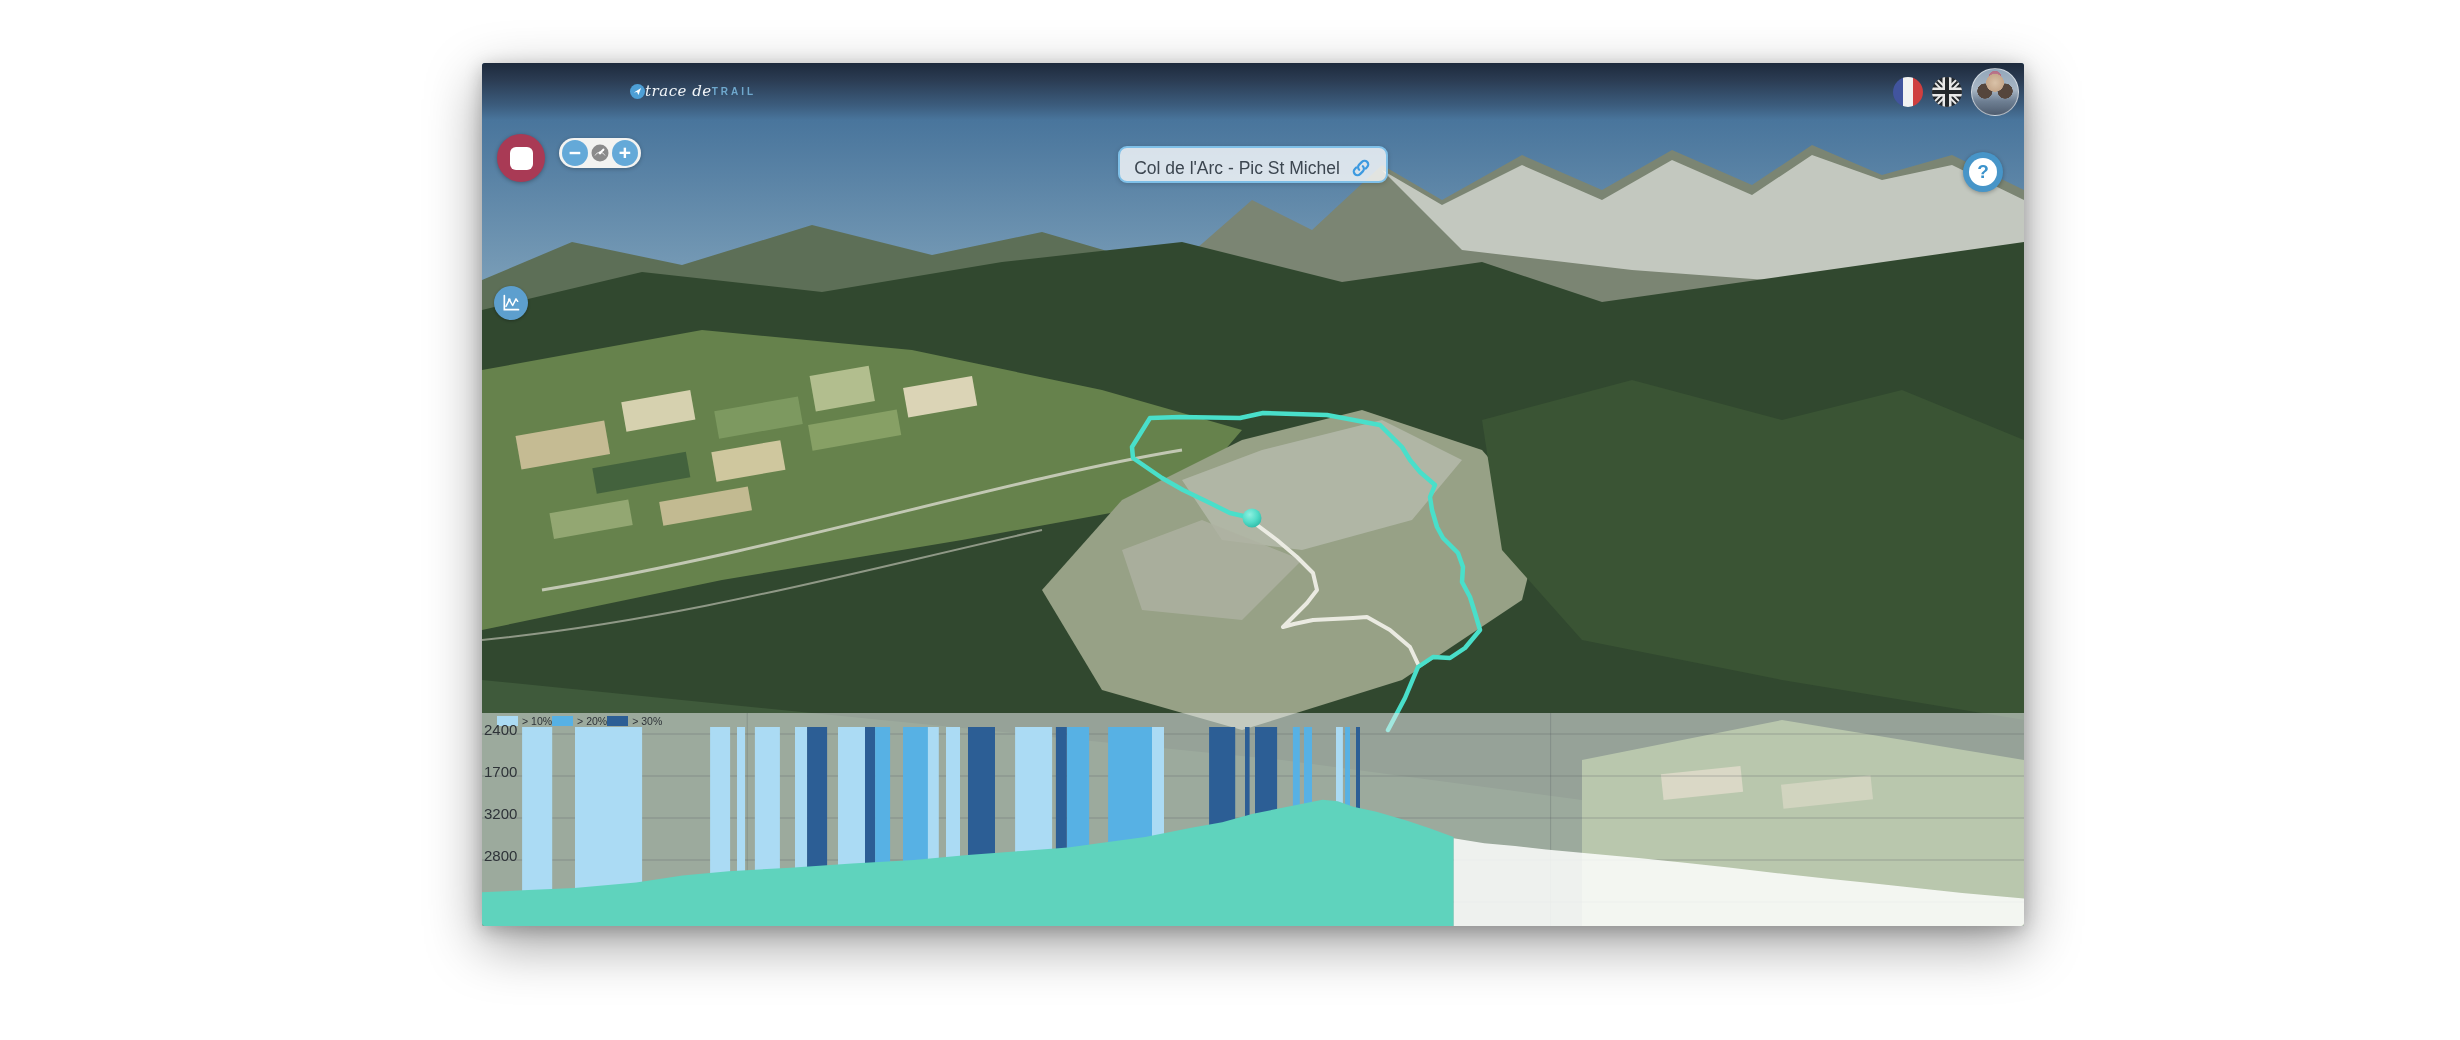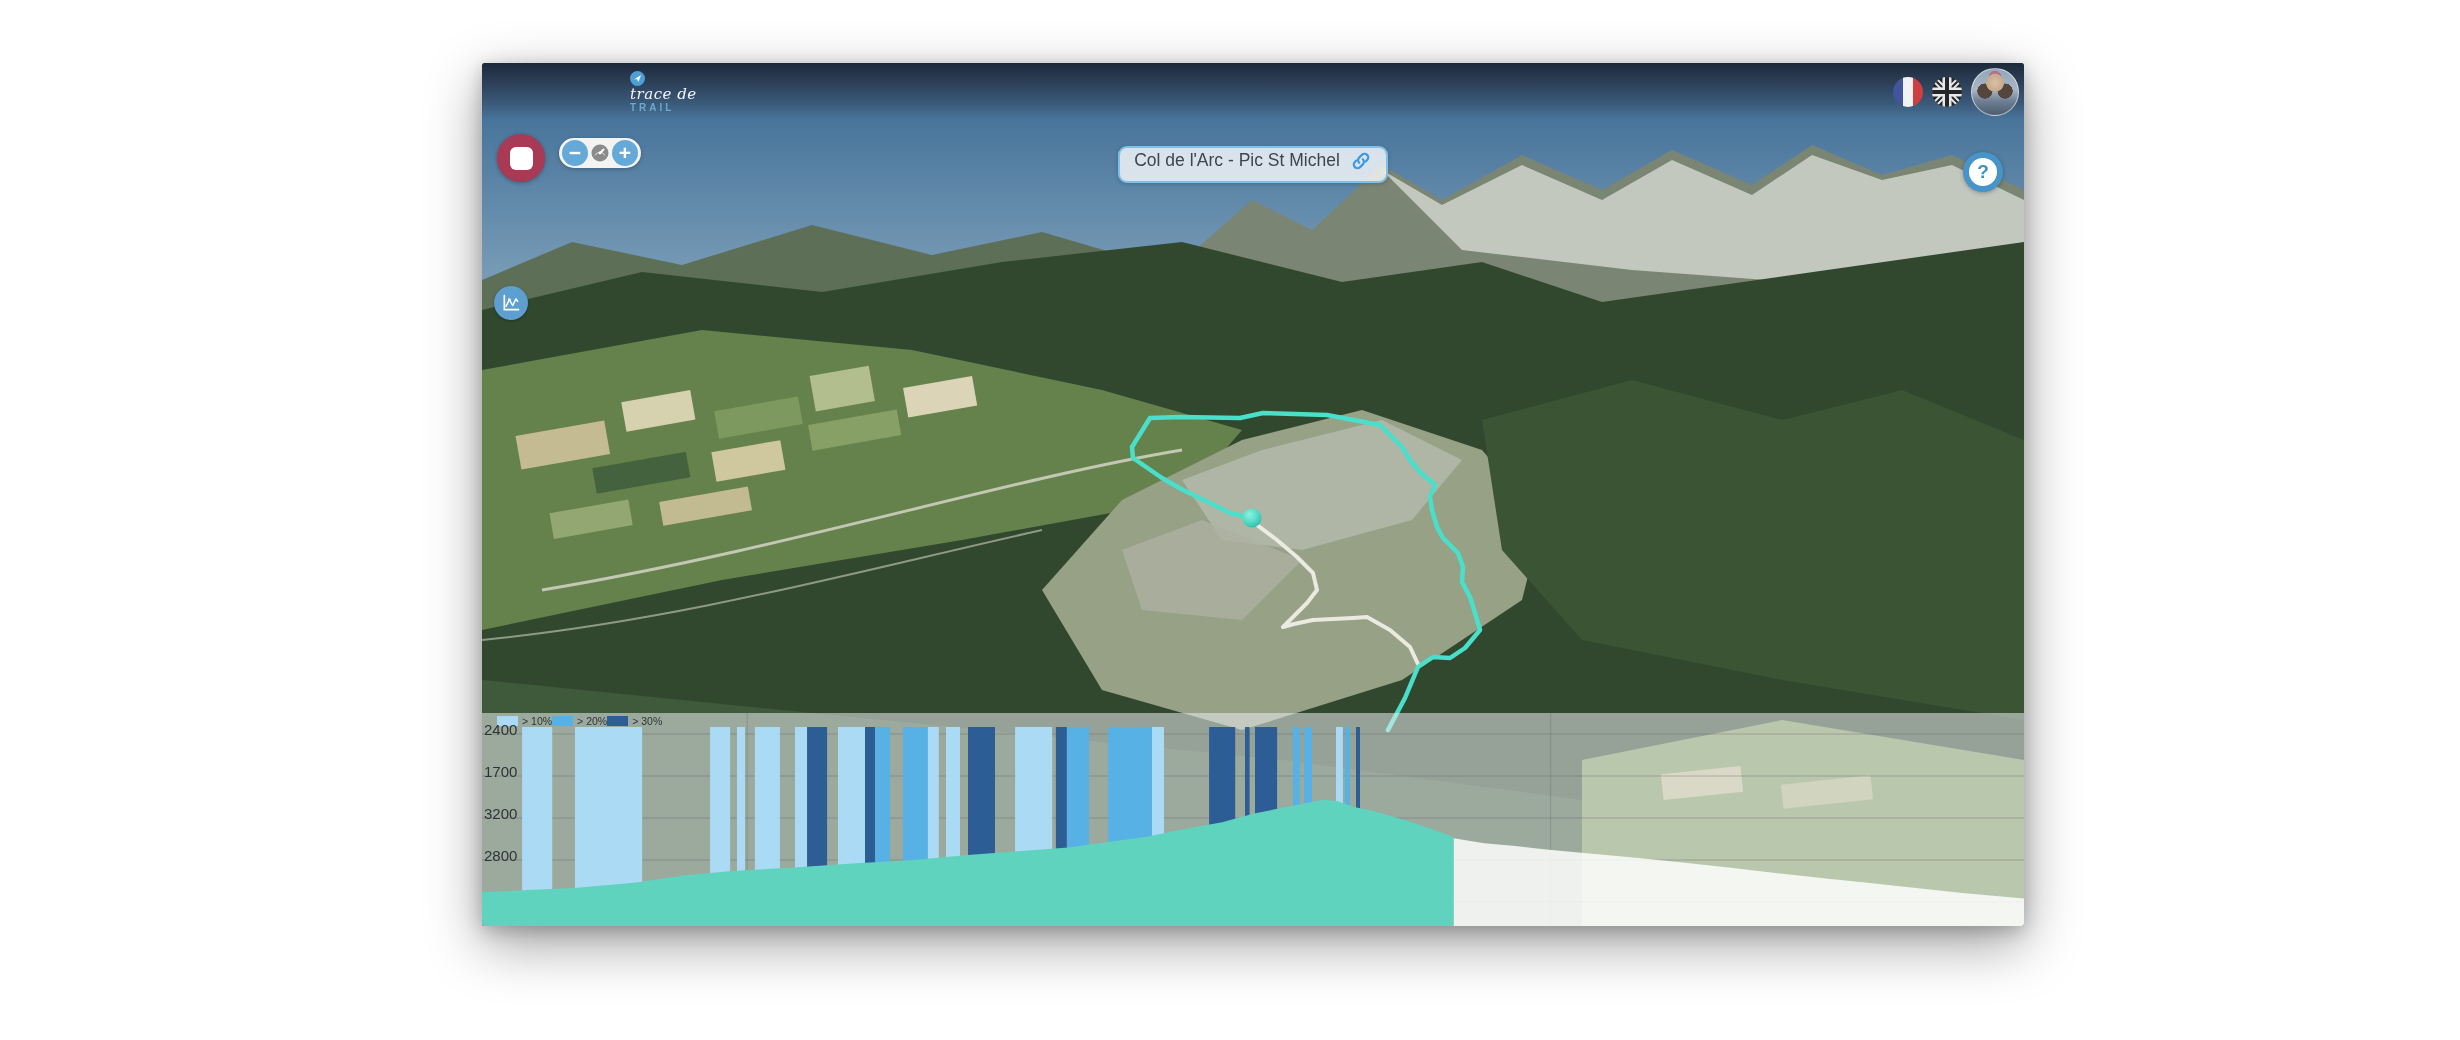--- a/index.html
+++ b/index.html
@@ -1,21 +1,21 @@
 <!DOCTYPE html>
 <html><head>
 <meta charset="utf-8">
 <style>
   html,body{margin:0;padding:0;background:#ffffff;width:2460px;height:1040px;font-family:"Liberation Sans",sans-serif;overflow:hidden;}
   .app-window{position:absolute;left:482px;top:63px;width:1542px;height:863px;border-radius:3px;overflow:hidden;
     box-shadow:0 18px 55px rgba(0,0,0,0.38),0 4px 18px rgba(0,0,0,0.22);background:#44708f;}
   
   .navbar{position:absolute;left:0;top:0;width:100%;height:57px;display:flex;align-items:center;
     background:linear-gradient(180deg,#1d2a3c 0%,#2b3c53 30%,#3c5d7e 75%,#49759c 100%);z-index:30;}
-  .logo{margin-left:148px;display:flex;flex-direction:column;line-height:1;}
+  .logo{margin-left:148px;display:flex;flex-direction:row;align-items:center;line-height:1;}
   .logo-badge{width:15px;height:15px;border-radius:50%;background:#4d9fd6;display:flex;align-items:center;justify-content:center;margin-bottom:1px;}
   .logo-script{font-family:"DejaVu Serif",serif;font-style:italic;font-size:15px;color:#f2f6f9;letter-spacing:0.5px;}
   .logo-trail{font-size:10px;font-weight:bold;letter-spacing:3px;color:#6fa8cd;margin-top:1px;}
   .nav-menu{display:flex;gap:32px;margin-left:105px;}
   .nav-item{color:#ffffff;font-size:15.5px;font-weight:bold;letter-spacing:2.6px;cursor:pointer;white-space:nowrap;}
   .nav-item.active{color:#79b6e0;}
   .nav-right{margin-left:auto;margin-right:5px;display:flex;align-items:center;gap:9px;}
   .flag{width:30px;height:30px;border-radius:50%;overflow:hidden;flex:0 0 auto;cursor:pointer;}
   .avatar{width:46px;height:46px;border-radius:50%;flex:0 0 auto;cursor:pointer;border:1px solid rgba(255,255,255,0.55);
     background:
@@ -36,21 +36,21 @@
   .zoom-circle{width:26px;height:26px;border-radius:50%;background:#64a9d8;color:#ffffff;font-size:21px;font-weight:bold;
     display:flex;align-items:center;justify-content:center;cursor:pointer;line-height:0;}
   .gauge-wrap{width:18px;height:18px;cursor:pointer;display:flex;align-items:center;justify-content:center;}
   .profile-toggle{position:absolute;left:12px;top:166px;width:34px;height:34px;border-radius:50%;background:#5d9fce;
     display:flex;align-items:center;justify-content:center;cursor:pointer;z-index:20;box-shadow:0 1px 3px rgba(0,0,0,0.3);}
   .help-button{position:absolute;left:1481px;top:32px;width:40px;height:40px;border-radius:50%;background:#4795c8;
     display:flex;align-items:center;justify-content:center;cursor:pointer;z-index:20;box-shadow:0 1px 4px rgba(0,0,0,0.3);}
   .help-inner{width:28px;height:28px;border-radius:50%;background:#ffffff;color:#3b93cc;font-size:19px;font-weight:bold;
     display:flex;align-items:center;justify-content:center;}
   .title-pill{position:absolute;left:0;right:0;top:26px;margin:0 auto;width:fit-content;max-width:500px;height:29px;
-    padding:2px 14px;display:flex;align-items:flex-start;gap:10px;background:rgba(255,255,255,0.78);
+    padding:2px 14px;display:flex;align-items:flex-end;gap:10px;background:rgba(255,255,255,0.78);
     border:2px solid #7fc0e8;border-radius:9px;z-index:20;box-shadow:0 1px 5px rgba(0,0,0,0.18);}
   .title-text{font-size:17.5px;color:#3c4650;white-space:nowrap;}
   
   .chart{position:absolute;left:0;bottom:0;width:1542px;height:213px;background:rgba(234,237,238,0.55);z-index:15;}
   .chart svg{position:absolute;left:0;top:0;}
   .legend{position:absolute;left:15px;top:2px;display:flex;align-items:center;z-index:3;}
   .legend-item{display:flex;align-items:center;gap:4px;}
   .legend-swatch{width:21px;height:10px;display:inline-block;}
   .legend-label{font-size:10.5px;color:#2e3338;}
   .ytick{position:absolute;left:2px;font-size:15px;color:#2e3338;z-index:3;}

